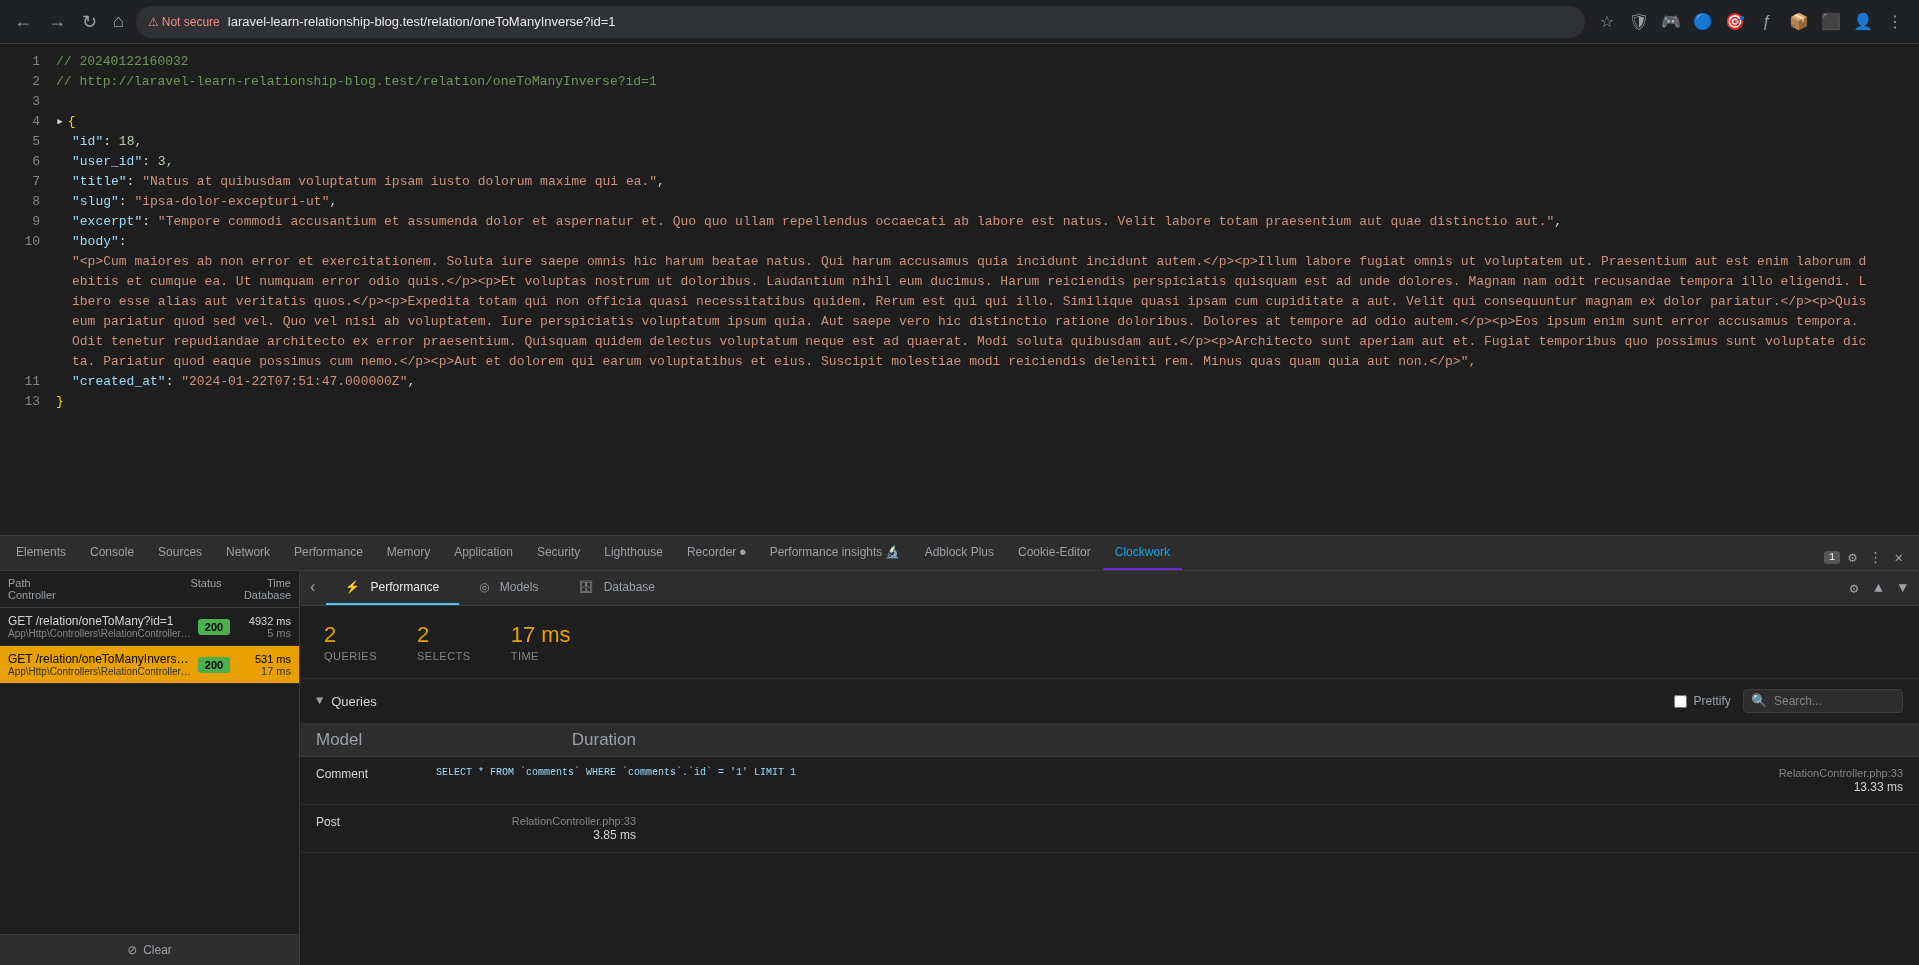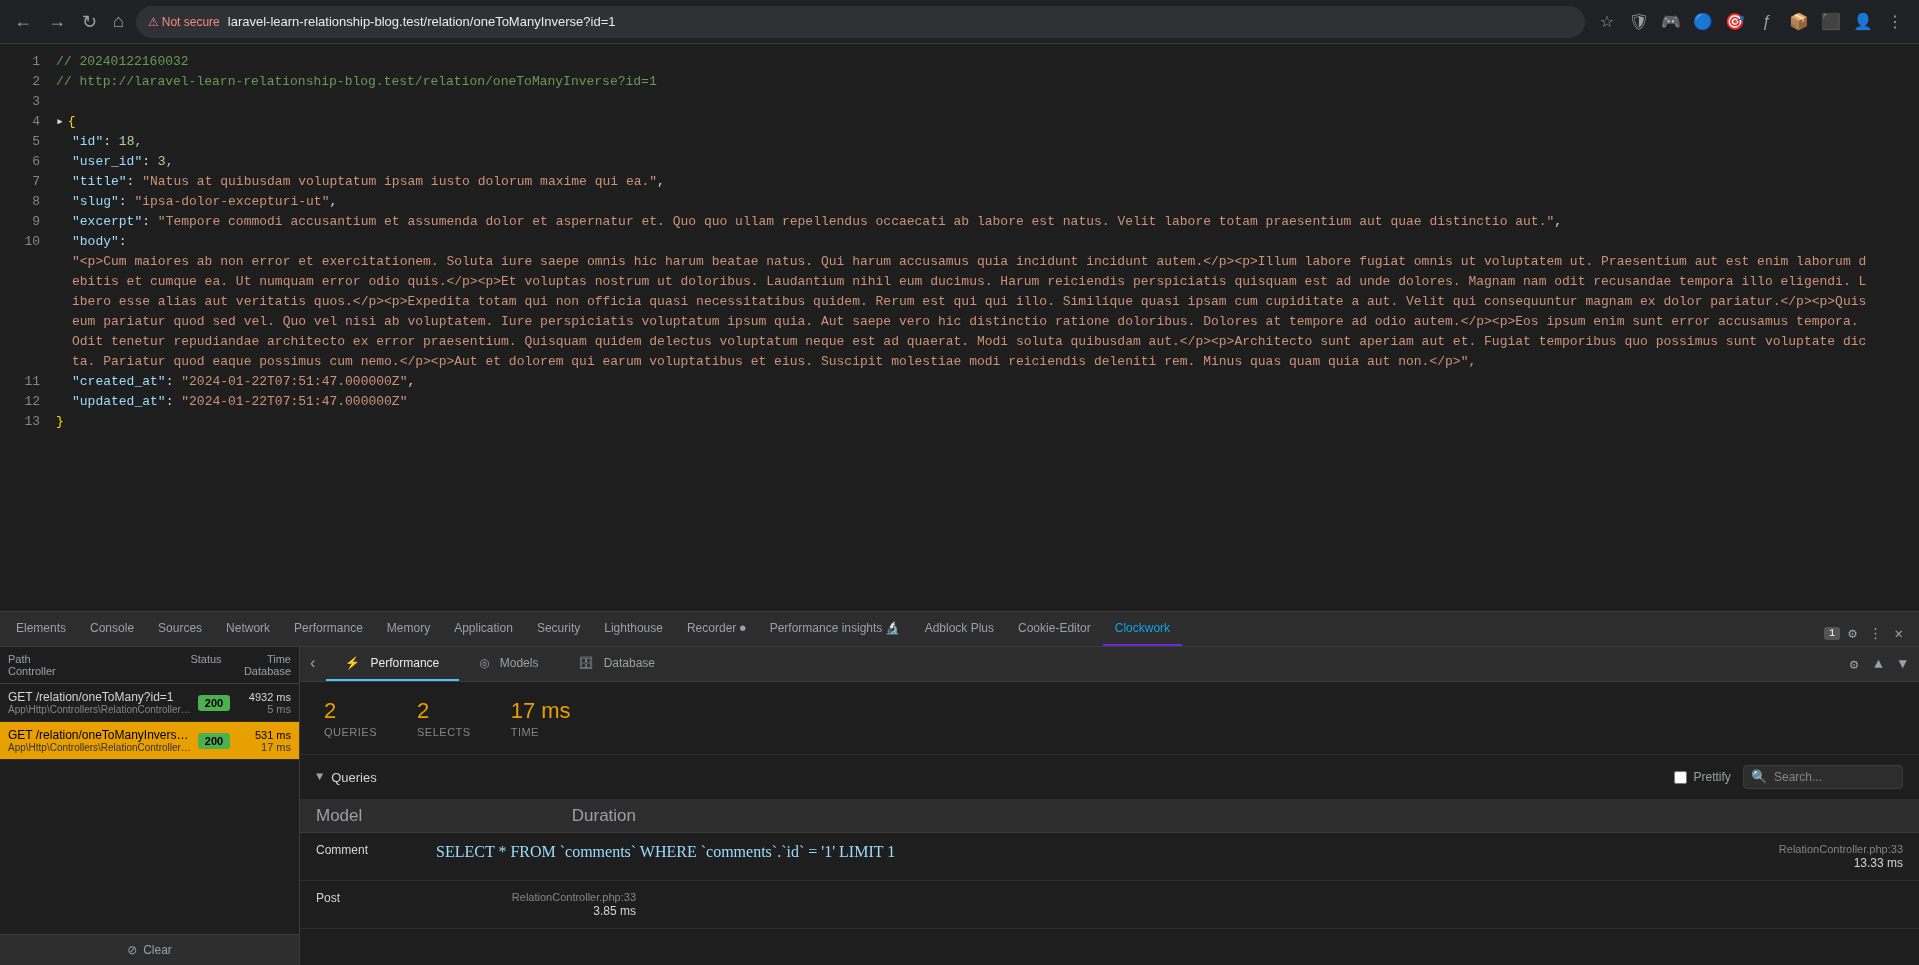--- a/index.html
+++ b/index.html
@@ -56,21 +56,21 @@
     .json-string { color: #ce9178; }
     .json-number { color: #b5cea8; text-align: right; }
     .json-comment { color: #6a9955; }
     .json-punct { color: #d4d4d4; }
     .json-brace { color: #ffd700; }
 
     
     .devtools {
       background: #1e1e1e;
       border-top: 1px solid #3c3c3c;
-      height: 354px;
+      height: 430px;
       display: flex;
       flex-direction: column;
     }
     .devtools-tabs {
       background: #2d2d2d;
       height: 35px;
       display: flex;
       align-items: flex-end;
       border-bottom: 1px solid #3c3c3c;
       padding: 0 4px;
@@ -263,21 +263,21 @@
     .col-query { flex: 1; }
     .col-duration { width: 200px; text-align: right; }
     .query-row {
       display: flex;
       padding: 10px 16px;
       border-bottom: 1px solid #2d2d2d;
       align-items: flex-start;
       font-family: Arial, sans-serif;
     }
     .query-model { width: 120px; font-size: 12px; color: #d4d4d4; }
-    .query-sql { flex: 1; font-size: 16px; color: #9cdcfe; font-family: Liberation Serif, serif; }
+    .query-sql { flex: 1; font-size: 10px; color: #9cdcfe; font-family: Liberation Mono, monospace; }
     .query-duration-value { font-size: 12px; color: #d4d4d4; }
     .query-location-text { color: #858585; font-size: 11px; display: block; }
 
     .section-arrow { color: #9aa0a6; font-size: 12px; }
   </style>
 </head>
 <body>
 
 <div class="browser-chrome">
   <button class="nav-btn">←</button>
@@ -350,24 +350,20 @@
         <span class="json-key">"body"</span>
           <span class="json-punct">: </span>
         <span class="json-string" style="word-break:break-all;">"&lt;p&gt;Cum maiores ab non error et exercitationem. Soluta iure saepe omnis hic harum beatae natus. Qui harum accusamus quia incidunt incidunt autem.&lt;/p&gt;&lt;p&gt;Illum labore fugiat omnis ut voluptatem ut. Praesentium aut est enim laborum debitis et cumque ea. Ut numquam error odio quis.&lt;/p&gt;&lt;p&gt;Et voluptas nostrum ut doloribus. Laudantium nihil eum ducimus. Harum reiciendis perspiciatis quisquam est ad unde dolores. Magnam nam odit recusandae tempora illo eligendi. Libero esse alias aut veritatis quos.&lt;/p&gt;&lt;p&gt;Expedita totam qui non officia quasi necessitatibus quidem. Rerum est qui qui illo. Similique quasi ipsam cum cupiditate a aut. Velit qui consequuntur magnam ex dolor pariatur.&lt;/p&gt;&lt;p&gt;Quis eum pariatur quod sed vel. Quo vel nisi ab voluptatem. Iure perspiciatis voluptatum ipsum quia. Aut saepe vero hic distinctio ratione doloribus. Dolores at tempore ad odio autem.&lt;/p&gt;&lt;p&gt;Eos ipsum enim sunt error accusamus tempora. Odit tenetur repudiandae architecto ex error praesentium. Quisquam quidem delectus voluptatum neque est ad quaerat. Modi soluta quibusdam aut.&lt;/p&gt;&lt;p&gt;Architecto sunt aperiam aut et. Fugiat temporibus quo possimus sunt voluptate dicta. Pariatur quod eaque possimus cum nemo.&lt;/p&gt;&lt;p&gt;Aut et dolorem qui earum voluptatibus et eius. Suscipit molestiae modi reiciendis deleniti rem. Minus quas quam quia aut non.&lt;/p&gt;",</span>
       </span>
     </div>
     <div class="line">
       <span class="line-number">11</span>
       <span style="margin-left:16px;"><span class="json-key">"created_at"</span><span class="json-punct">: </span><span class="json-string">"2024-01-22T07:51:47.000000Z"</span><span class="json-punct">,</span></span>
     </div>
     <div class="line">
-      <span class="line-number">12</span>
-      <span style="margin-left:16px;"><span class="json-key">"updated_at"</span><span class="json-punct">: </span><span class="json-string">"2024-01-22T07:51:47.000000Z"</span></span>
-    </div>
-    <div class="line">
       <span class="line-number">13</span>
       <span class="json-brace">}</span>
     </div>
   </div>
 
   <div class="devtools">
 
     <div class="devtools-tabs">
       <div class="devtools-tab">
         <span>Elements</span>

